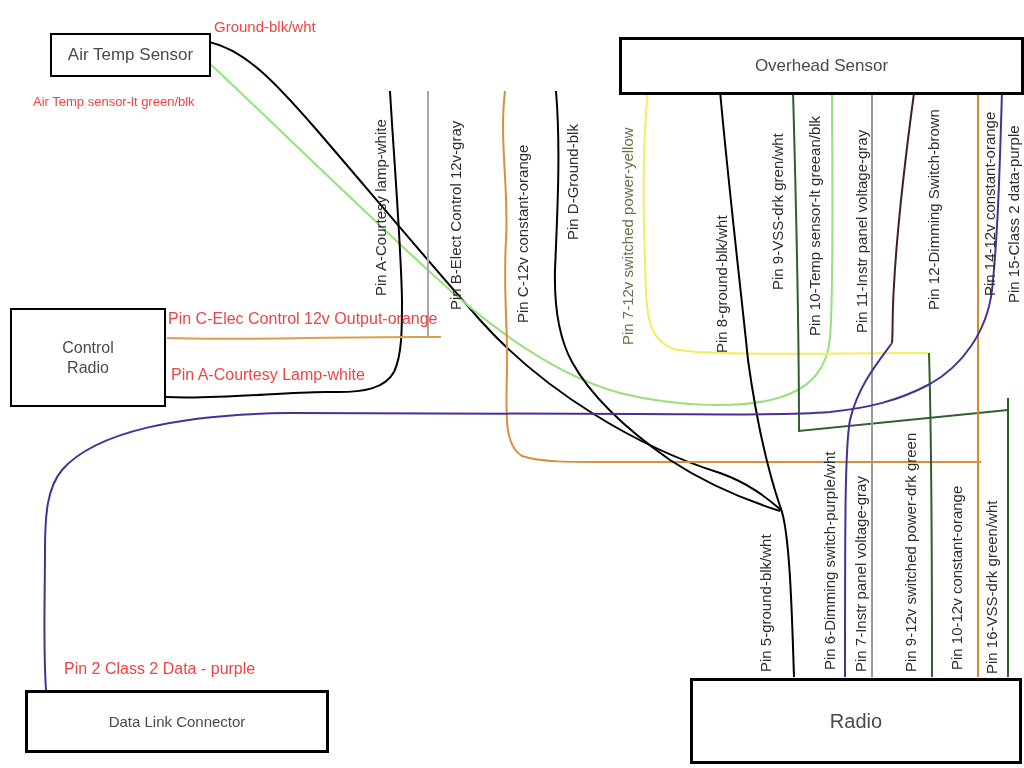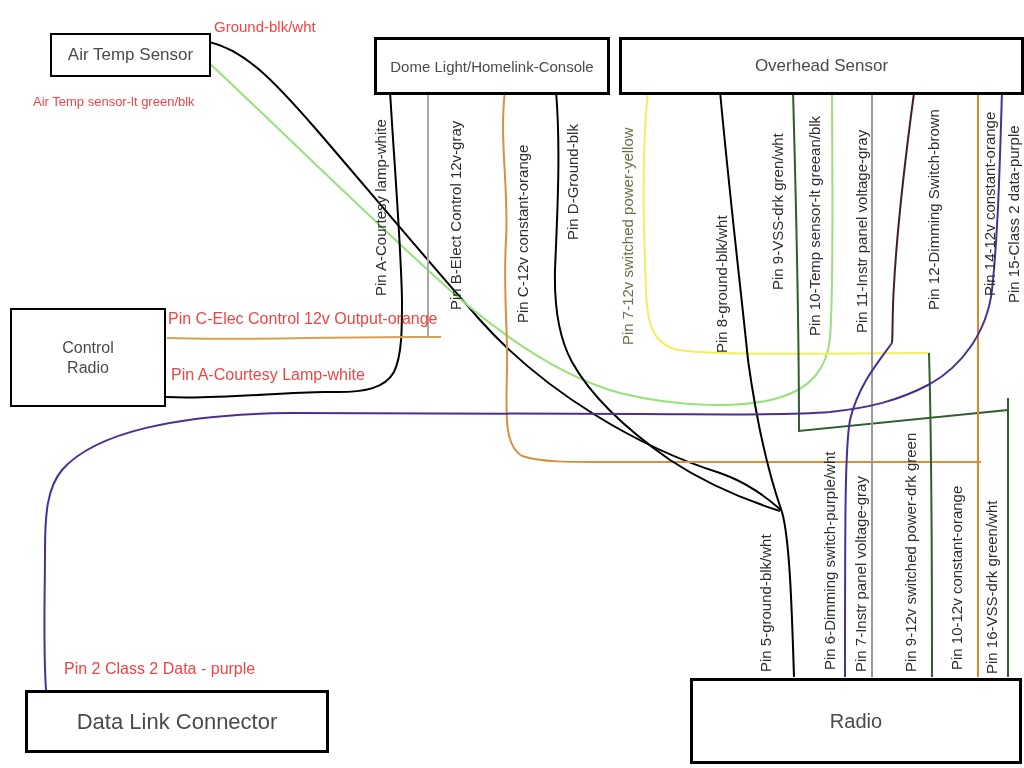--- a/index.html
+++ b/index.html
@@ -37,33 +37,30 @@
     <path fill="none" d="M 872,91 L 872,677" stroke="#9a9a9a" stroke-width="2"></path>
     <path fill="none" d="M 914,93 C 905,160 897,230 894,285 C 892,315 893,332 892,343" stroke="#3f2228" stroke-width="2"></path>
     <path fill="none" d="M 892,343 C 878,362 858,386 850,420 C 845,447 845,520 845,677" stroke="#4b2f93" stroke-width="2"></path>
     <path fill="none" d="M 978,91 L 978,677" stroke="#e2862c" stroke-width="2"></path>
     <path fill="none" d="M 1002,91 C 1000,160 998,235 992,290 C 987,332 962,366 930,384 C 898,401 868,408 830,412 C 780,416 700,414 640,414 L 290,413 C 180,414 95,432 62,470 C 47,488 45,515 45,550 C 45,595 43,645 46,690" stroke="#4b2f93" stroke-width="2"></path>
   </svg>
 
   <div class="box thin" style="left:50px;top:33px;width:157px;height:40px;font-size:17px;">
     <span>Air Temp Sensor</span>
   </div>
-  <div class="box" style="left:374px;top:37px;width:230px;height:52px;font-size:15px;">
-    <span>Dome Light/Homelink-Console</span>
-  </div>
   <div class="box" style="left:619px;top:37px;width:399px;height:52px;font-size:17px;">
     <span>Overhead Sensor</span>
   </div>
   <div class="box thin" style="left:10px;top:308px;width:152px;height:95px;">
     <div class="mirror-lines">
       <div>Control</div>
       <div>Radio</div>
     </div>
   </div>
-  <div class="box" style="left:25px;top:690px;width:298px;height:57px;font-size:22px;">
+  <div class="box" style="left:25px;top:690px;width:298px;height:57px;font-size:15px;">
     <span>Data Link Connector</span>
   </div>
   <div class="box" style="left:690px;top:678px;width:326px;height:80px;font-size:20px;align-items:center;">
     <span>Radio</span>
   </div>
 
   <div class="hlabel" style="left:214px;top:18px;font-size:15px;">Ground-blk/wht</div>
   <div class="hlabel" style="left:33px;top:94px;font-size:13px;">Air Temp sensor-lt green/blk</div>
   <div class="hlabel" style="left:168px;top:310px;">Pin C-Elec Control 12v Output-orange</div>
   <div class="hlabel" style="left:171px;top:366px;">Pin A-Courtesy Lamp-white</div>

